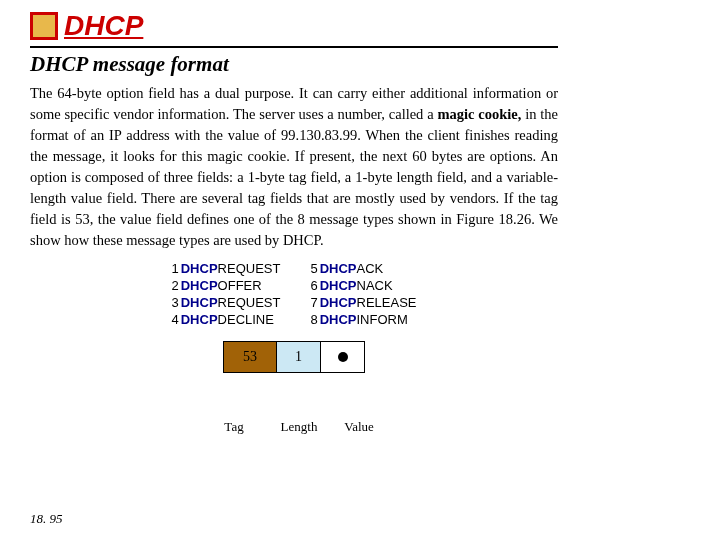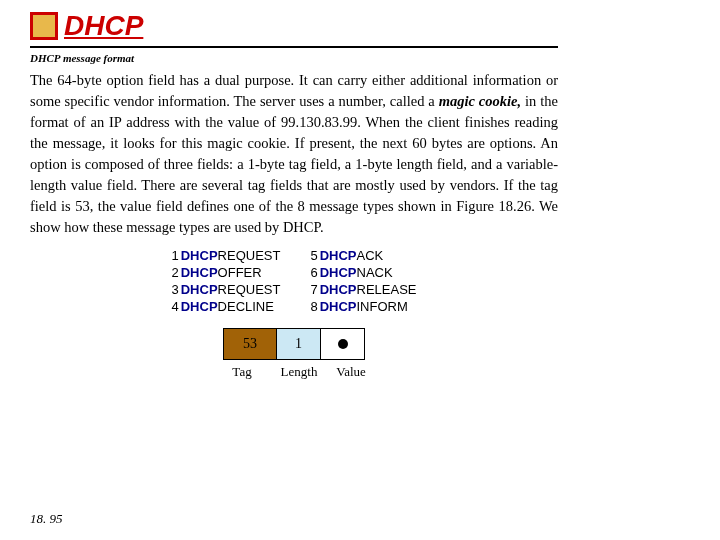--- a/index.html
+++ b/index.html
@@ -49,39 +49,38 @@
     .title-dhcp {
       font-size: 28px;
       font-weight: bold;
       font-style: italic;
       color: #c00;
       text-decoration: underline;
       font-family: Arial, sans-serif;
     }
 
     .section-title {
-      font-size: 11px;
+      font-size: 21px;
       font-weight: bold;
       font-style: italic;
       margin-bottom: 6px;
     }
 
     .body-text {
       text-align: justify;
       line-height: 1.45;
       font-size: 14.5px;
     }
 
     .body-text p {
       margin-bottom: 0;
     }
 
     .magic-cookie {
       font-weight: bold;
-      font-style: italic;
     }
 
     .dhcp-bold {
       font-weight: bold;
       color: #00008b;
       font-family: Arial, sans-serif;
       font-size: 13px;
     }
 
     .diagram-area {
@@ -163,22 +162,23 @@
     .tlv-dot {
       width: 10px;
       height: 10px;
       border-radius: 50%;
       background: #000;
       display: inline-block;
     }
 
     .tlv-labels {
       display: flex;
-      gap: 8px;
-      font-size: 13px;
+      gap: 16px;
+      font-size: 13px;
+      margin-top: 42px;
     }
 
     .tlv-label {
       text-align: center;
     }
 
     .tlv-label-tag { width: 54px; }
     .tlv-label-len { width: 44px; }
     .tlv-label-val { width: 44px; text-align: center; }
 

